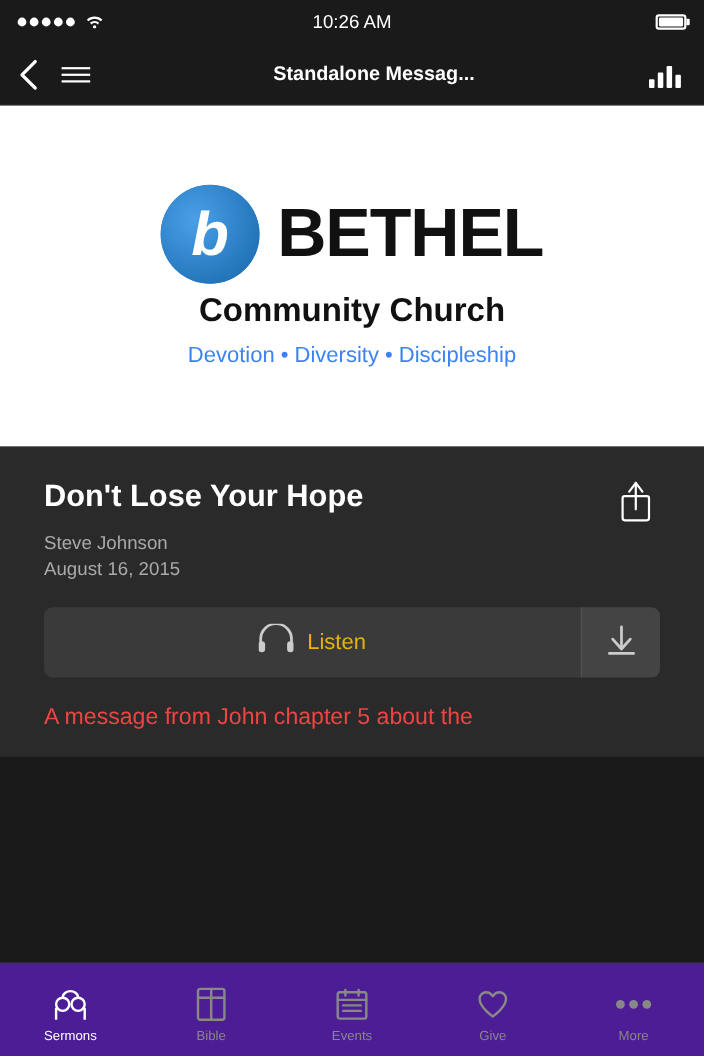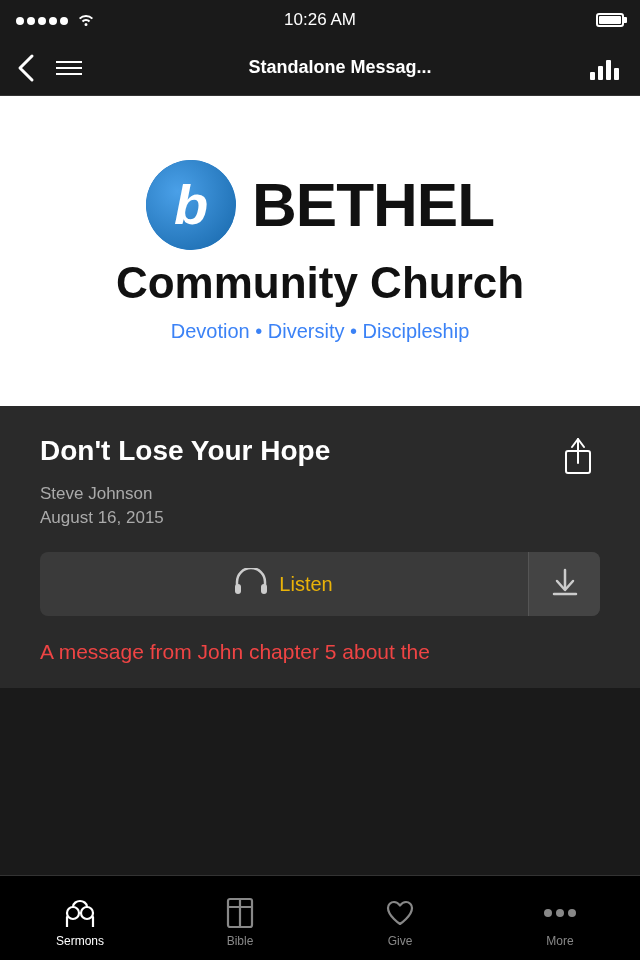--- a/index.html
+++ b/index.html
@@ -180,21 +180,21 @@
       z-index: 1;
     }
     .bethel-text {
       font-size: 62px;
       font-weight: 900;
       color: #111;
       letter-spacing: -1px;
       line-height: 1;
     }
     .community-church {
-      font-size: 44px;
+      font-size: 30px;
       font-weight: 700;
       color: #111;
       text-align: center;
       margin-bottom: 12px;
     }
     .tagline {
       font-size: 20px;
       color: #3b82f6;
       text-align: center;
       font-weight: 400;
@@ -284,21 +284,21 @@
       line-height: 1.5;
     }
 
     
     .tab-bar {
       position: absolute;
       bottom: 0;
       left: 0;
       right: 0;
       height: 85px;
-      background: #000000;
+      background: #4c1d95;
       border-top: 1px solid #333;
       display: flex;
       align-items: center;
     }
     .tab-item {
       flex: 1;
       display: flex;
       flex-direction: column;
       align-items: center;
       justify-content: center;
@@ -437,20 +437,33 @@
     <div class="tab-icon inactive">
       <svg width="28" height="32" viewBox="0 0 28 32" fill="none" stroke="#888" stroke-width="2.2" stroke-linecap="round" stroke-linejoin="round">
         <rect x="2" y="2" width="24" height="28" rx="2"></rect>
         <line x1="2" y1="10" x2="26" y2="10"></line>
         <line x1="14" y1="2" x2="14" y2="30"></line>
       </svg>
     </div>
     <span class="tab-label inactive">Bible</span>
   </div>
 
+  <div class="tab-item">
+    <div class="tab-icon inactive">
+      <svg width="30" height="30" viewBox="0 0 30 30" fill="none" stroke="#888" stroke-width="2.2" stroke-linecap="round" stroke-linejoin="round">
+        <rect x="2" y="4" width="26" height="24" rx="2"></rect>
+        <line x1="2" y1="11" x2="28" y2="11"></line>
+        <line x1="9" y1="2" x2="9" y2="7"></line>
+        <line x1="21" y1="2" x2="21" y2="7"></line>
+        <line x1="7" y1="16" x2="23" y2="16"></line>
+        <line x1="7" y1="21" x2="23" y2="21"></line>
+      </svg>
+    </div>
+    <span class="tab-label inactive">Events</span>
+  </div>
 
   <div class="tab-item">
     <div class="tab-icon inactive">
       <svg width="30" height="28" viewBox="0 0 30 28" fill="none" stroke="#888" stroke-width="2.2" stroke-linecap="round" stroke-linejoin="round">
         <path d="M15 25 C15 25 3 17 3 9 C3 5.7 5.7 3 9 3 C11.4 3 13.5 4.4 14.9 6.4 C14.9 6.4 15 6.6 15 6.6 C15 6.6 15.1 6.4 15.1 6.4 C16.5 4.4 18.6 3 21 3 C24.3 3 27 5.7 27 9 C27 17 15 25 15 25Z"></path>
       </svg>
     </div>
     <span class="tab-label inactive">Give</span>
   </div>
 

